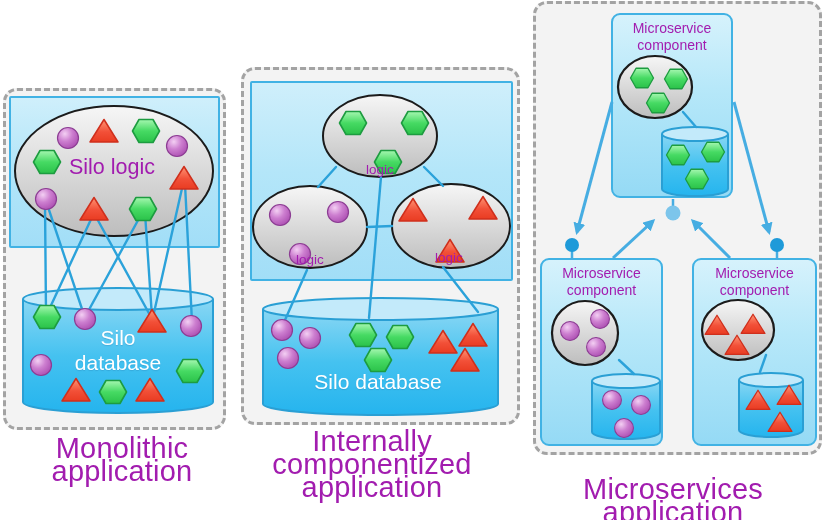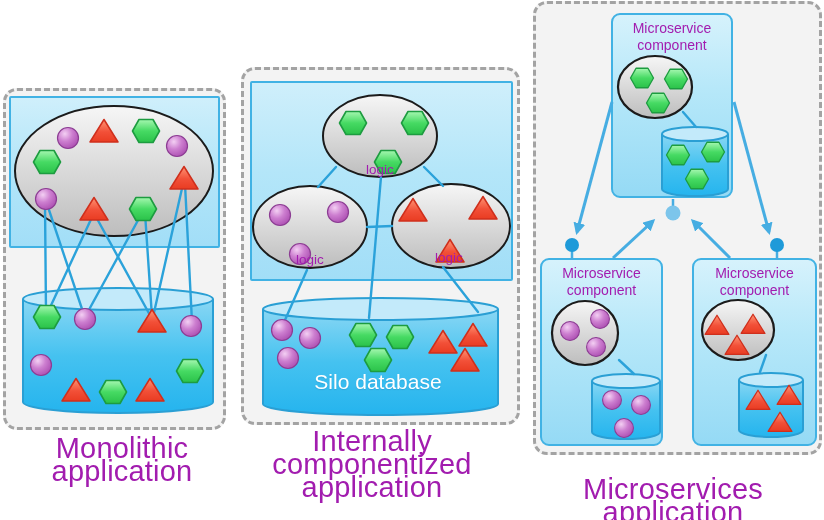--- a/index.html
+++ b/index.html
@@ -207,20 +207,23 @@
 
       <use href="#tri" transform="translate(717,325) scale(0.85)"></use>
       <use href="#tri" transform="translate(753,324) scale(0.85)"></use>
       <use href="#tri" transform="translate(737,345) scale(0.85)"></use>
       <use href="#tri" transform="translate(758,400) scale(0.85)"></use>
       <use href="#tri" transform="translate(789,395) scale(0.85)"></use>
       <use href="#tri" transform="translate(780,422) scale(0.85)"></use>
     </g>
   </svg>
 
+  <div class="lbl silo-logic-lbl" style="left:27px;top:155px;width:170px;">Silo logic</div>
+  <div class="lbl db-lbl" style="left:62px;top:325px;width:112px;">Silo
+database</div>
   <div class="lbl caption" style="left:14px;top:437px;width:216px;">Monolithic
 application</div>
 
   <div class="lbl logic-lbl" style="left:348px;top:130px;width:64px;">logic</div>
   <div class="lbl logic-lbl" style="left:280px;top:220px;width:60px;">logic</div>
   <div class="lbl logic-lbl" style="left:419px;top:218px;width:60px;">logic</div>
   <div class="lbl db-lbl" style="left:288px;top:369px;width:180px;">Silo database</div>
   <div class="lbl caption" style="left:272px;top:430px;width:200px;">Internally
 componentized
 application</div>

